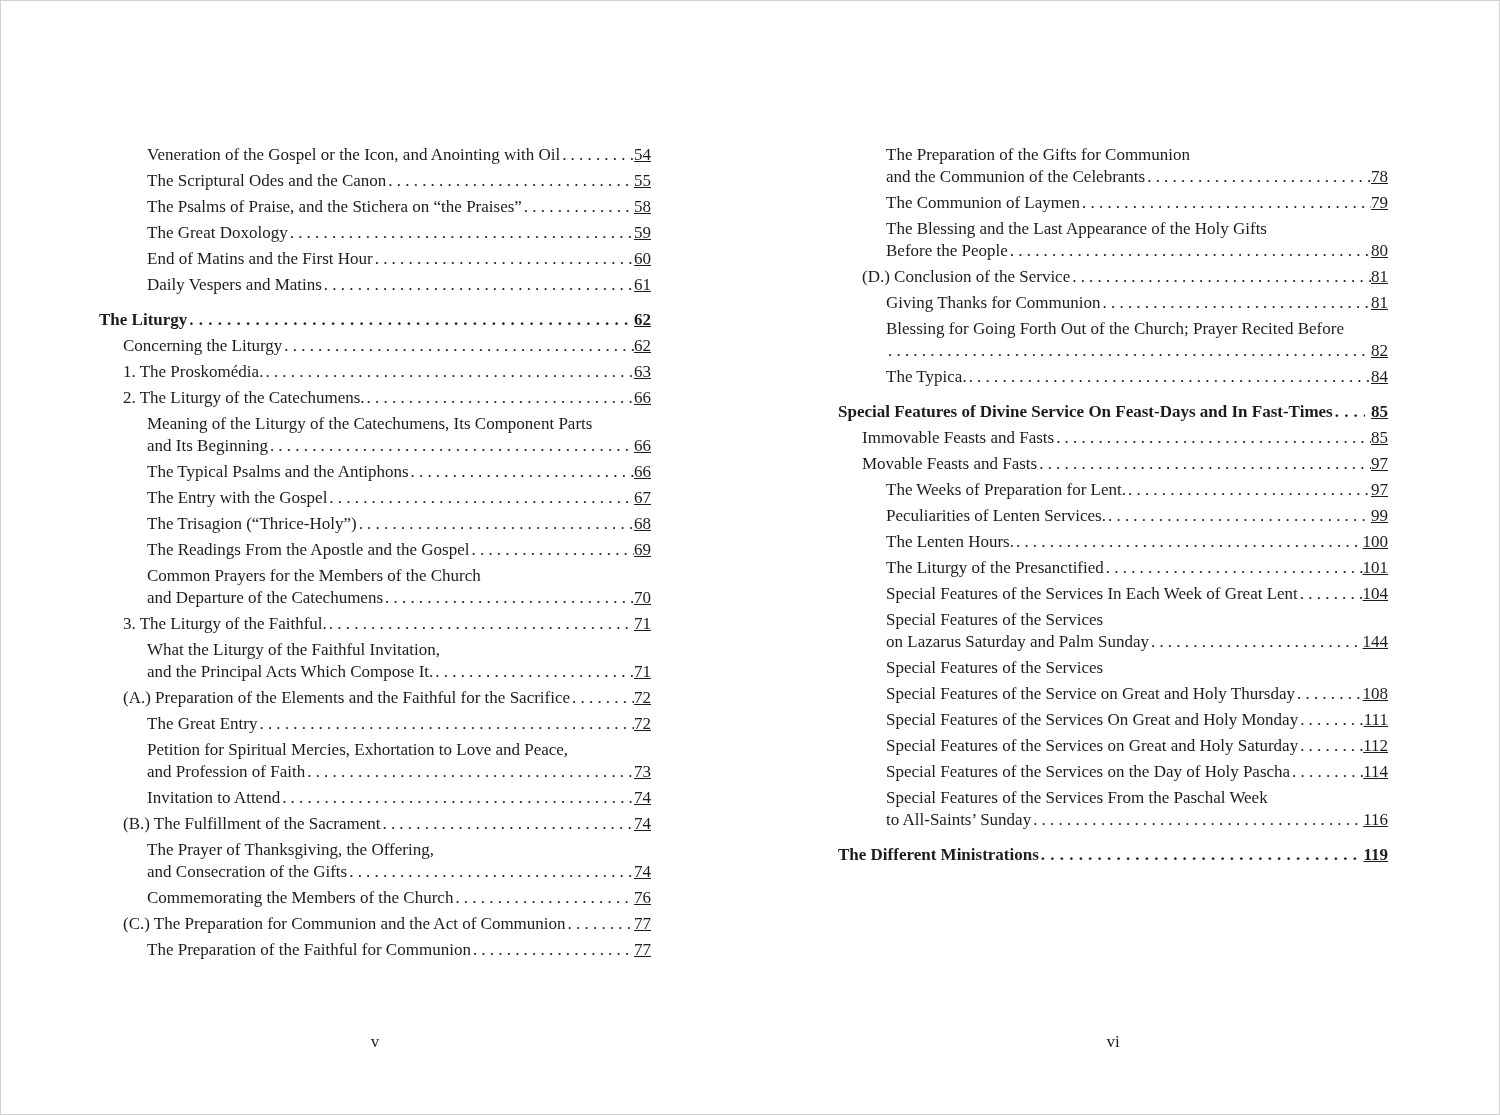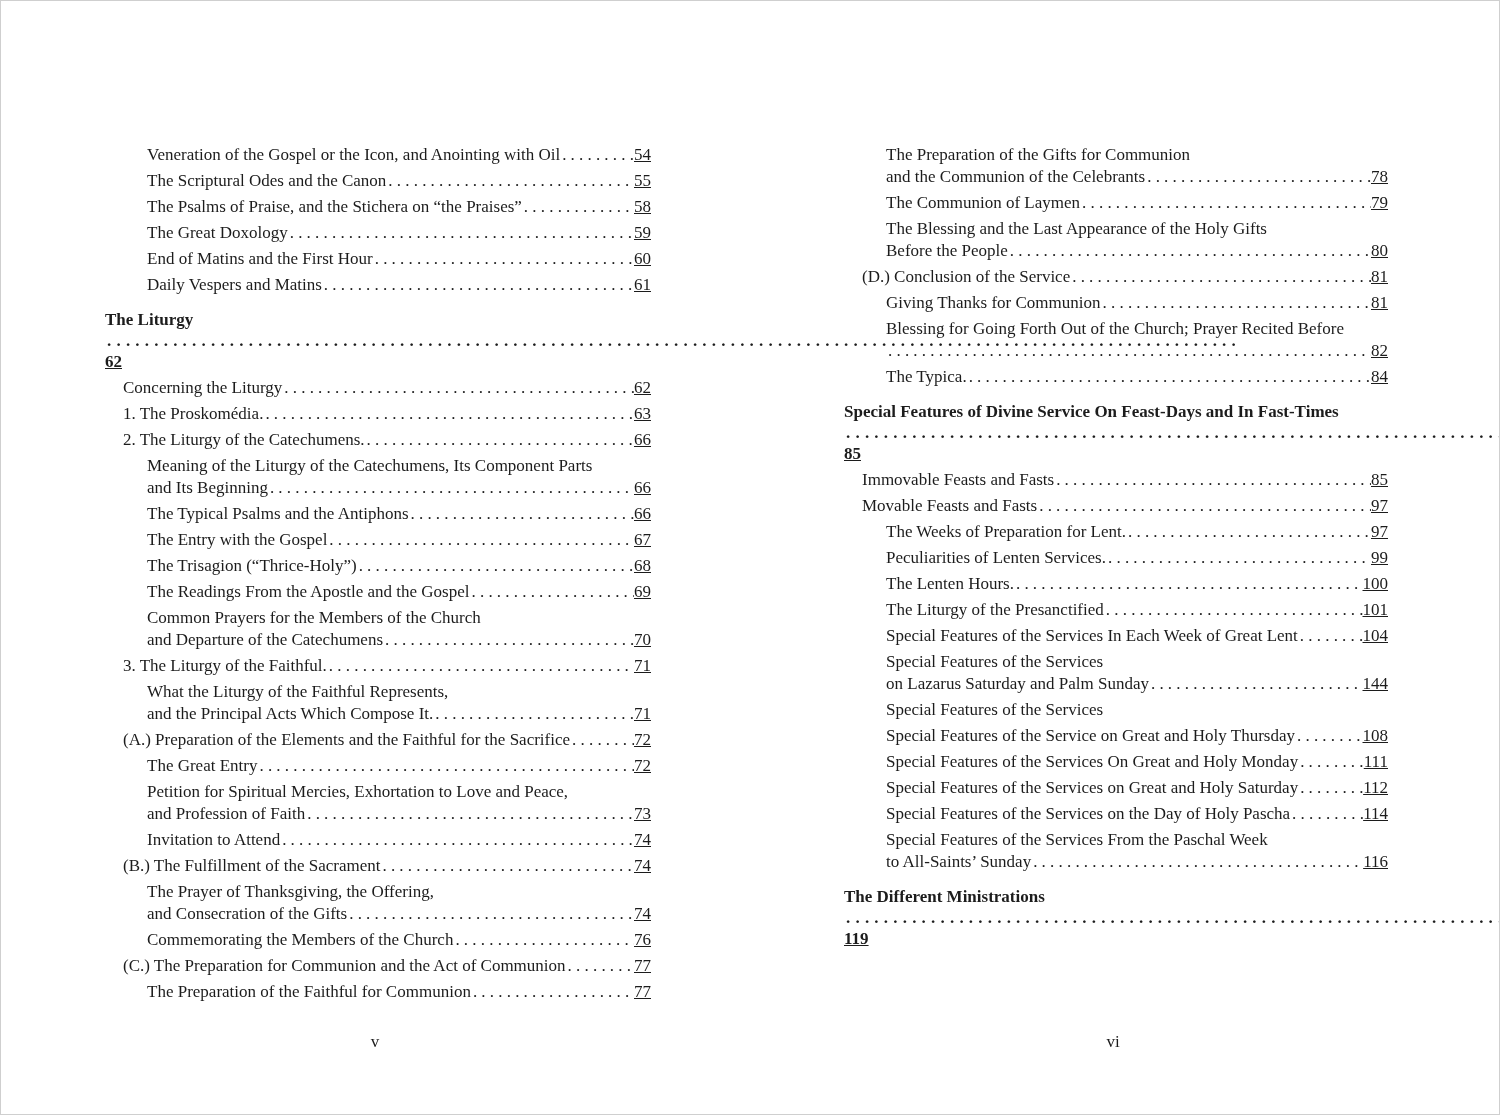--- a/index.html
+++ b/index.html
@@ -13,21 +13,21 @@
   .page-right{left:813px;width:550px;margin-left:24px;}
   .row{
     display:flex;align-items:baseline;
     font-size:17px;line-height:21px;white-space:nowrap;
   }
   .row.first{margin-top:5px;}
   .row.cont{margin-top:1px;text-align:center;}
   .entries > .row:first-child{margin-top:0;}
   .row.bold-row{font-weight:bold;}
   .row.bold-row.first{margin-top:14px;}
-  .indent-0{padding-left:0;flex-direction:column;}
+  .indent-0{padding-left:0;}
   .indent-1{padding-left:24px;}
   .indent-2{padding-left:48px;}
   .t{flex:0 0 auto;}
   .leader{
     flex:1 1 auto;overflow:hidden;white-space:nowrap;
     min-width:10px;padding-left:2px;
   }
   .leader::after{
     content:"........................................................................................................................";
     letter-spacing:4.2px;
@@ -130,21 +130,21 @@
         <span class="t">and Departure of the Catechumens</span>
         <span class="leader"></span>
         <span class="num">70</span>
       </div>
       <div class="row indent-1 first">
         <span class="t">3. The Liturgy of the Faithful.</span>
         <span class="leader"></span>
         <span class="num">71</span>
       </div>
       <div class="row indent-2 first">
-        <span class="t">What the Liturgy of the Faithful Represents,</span>
+        <span class="t">What the Liturgy of the Faithful Invitation,</span>
       </div>
       <div class="row indent-2 cont">
         <span class="t">and the Principal Acts Which Compose It.</span>
         <span class="leader"></span>
         <span class="num">71</span>
       </div>
       <div class="row indent-1 first">
         <span class="t">(A.) Preparation of the Elements and the Faithful for the Sacrifice</span>
         <span class="leader"></span>
         <span class="num">72</span>

